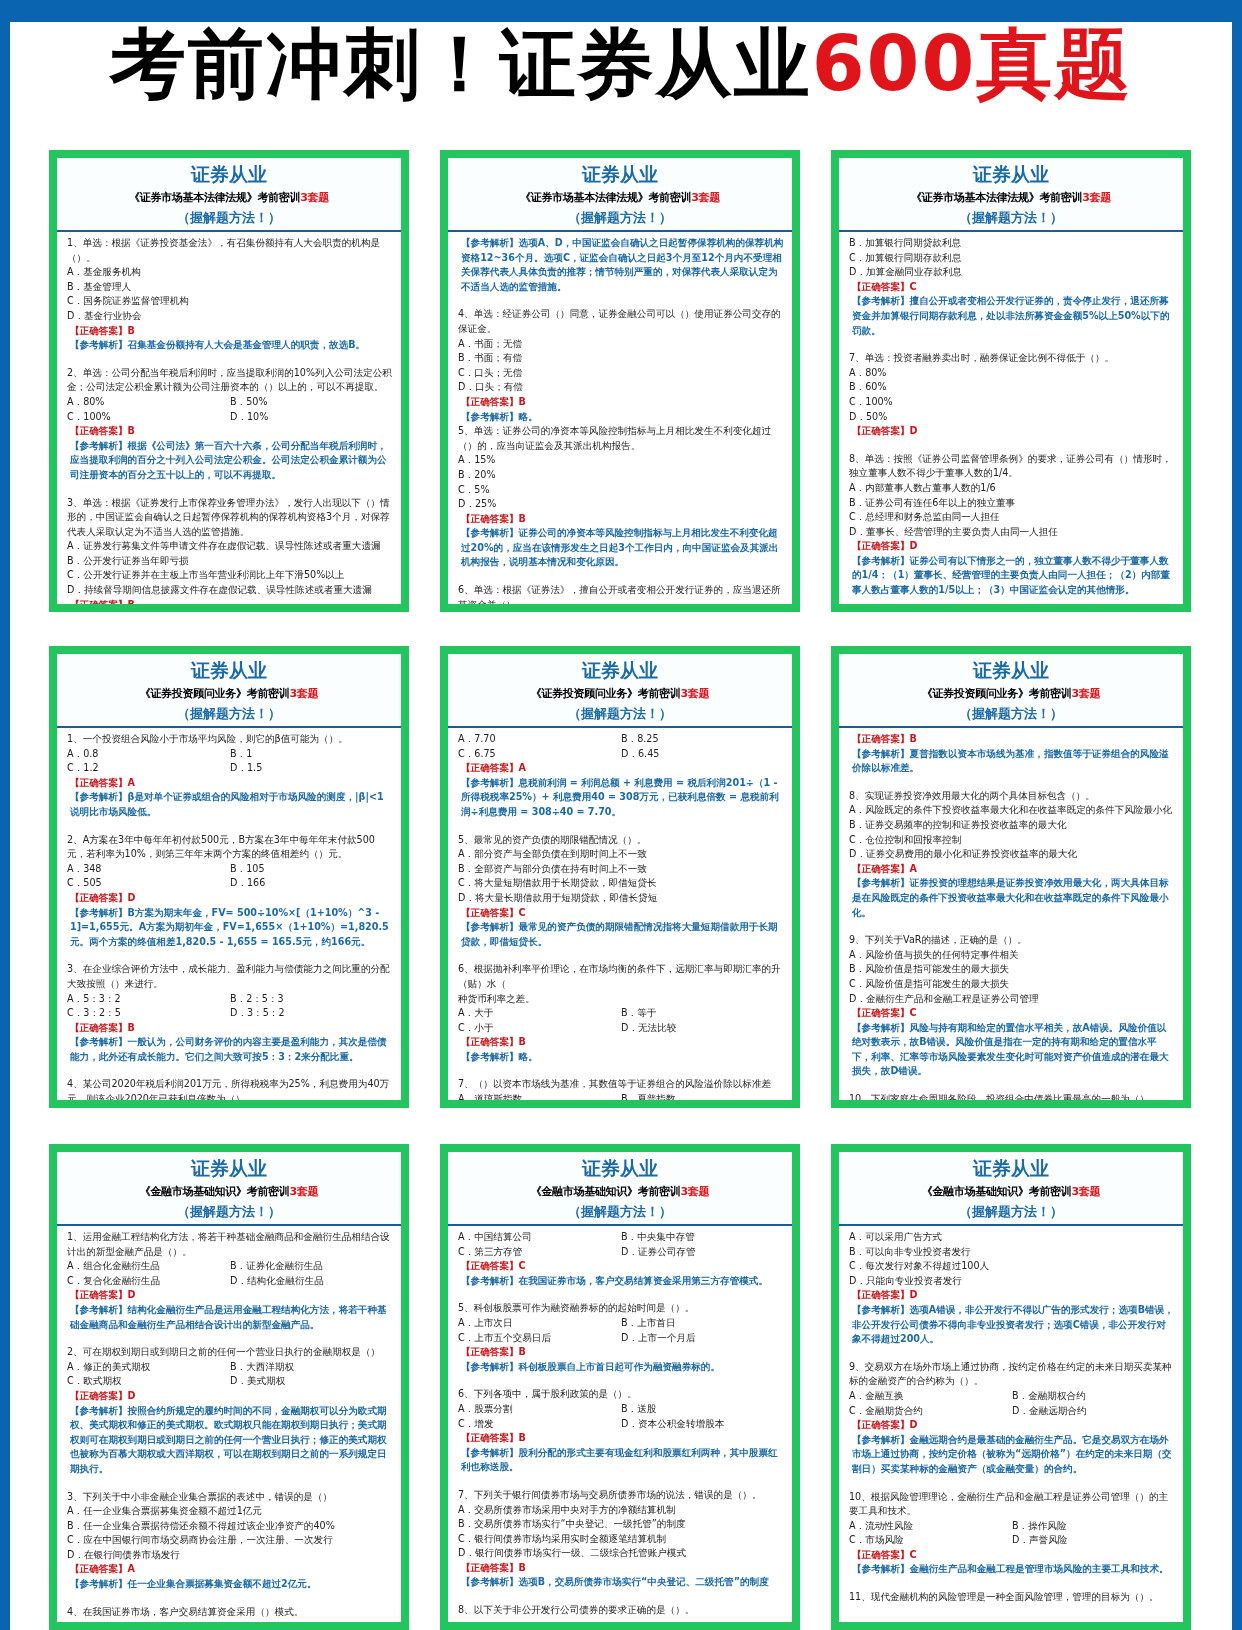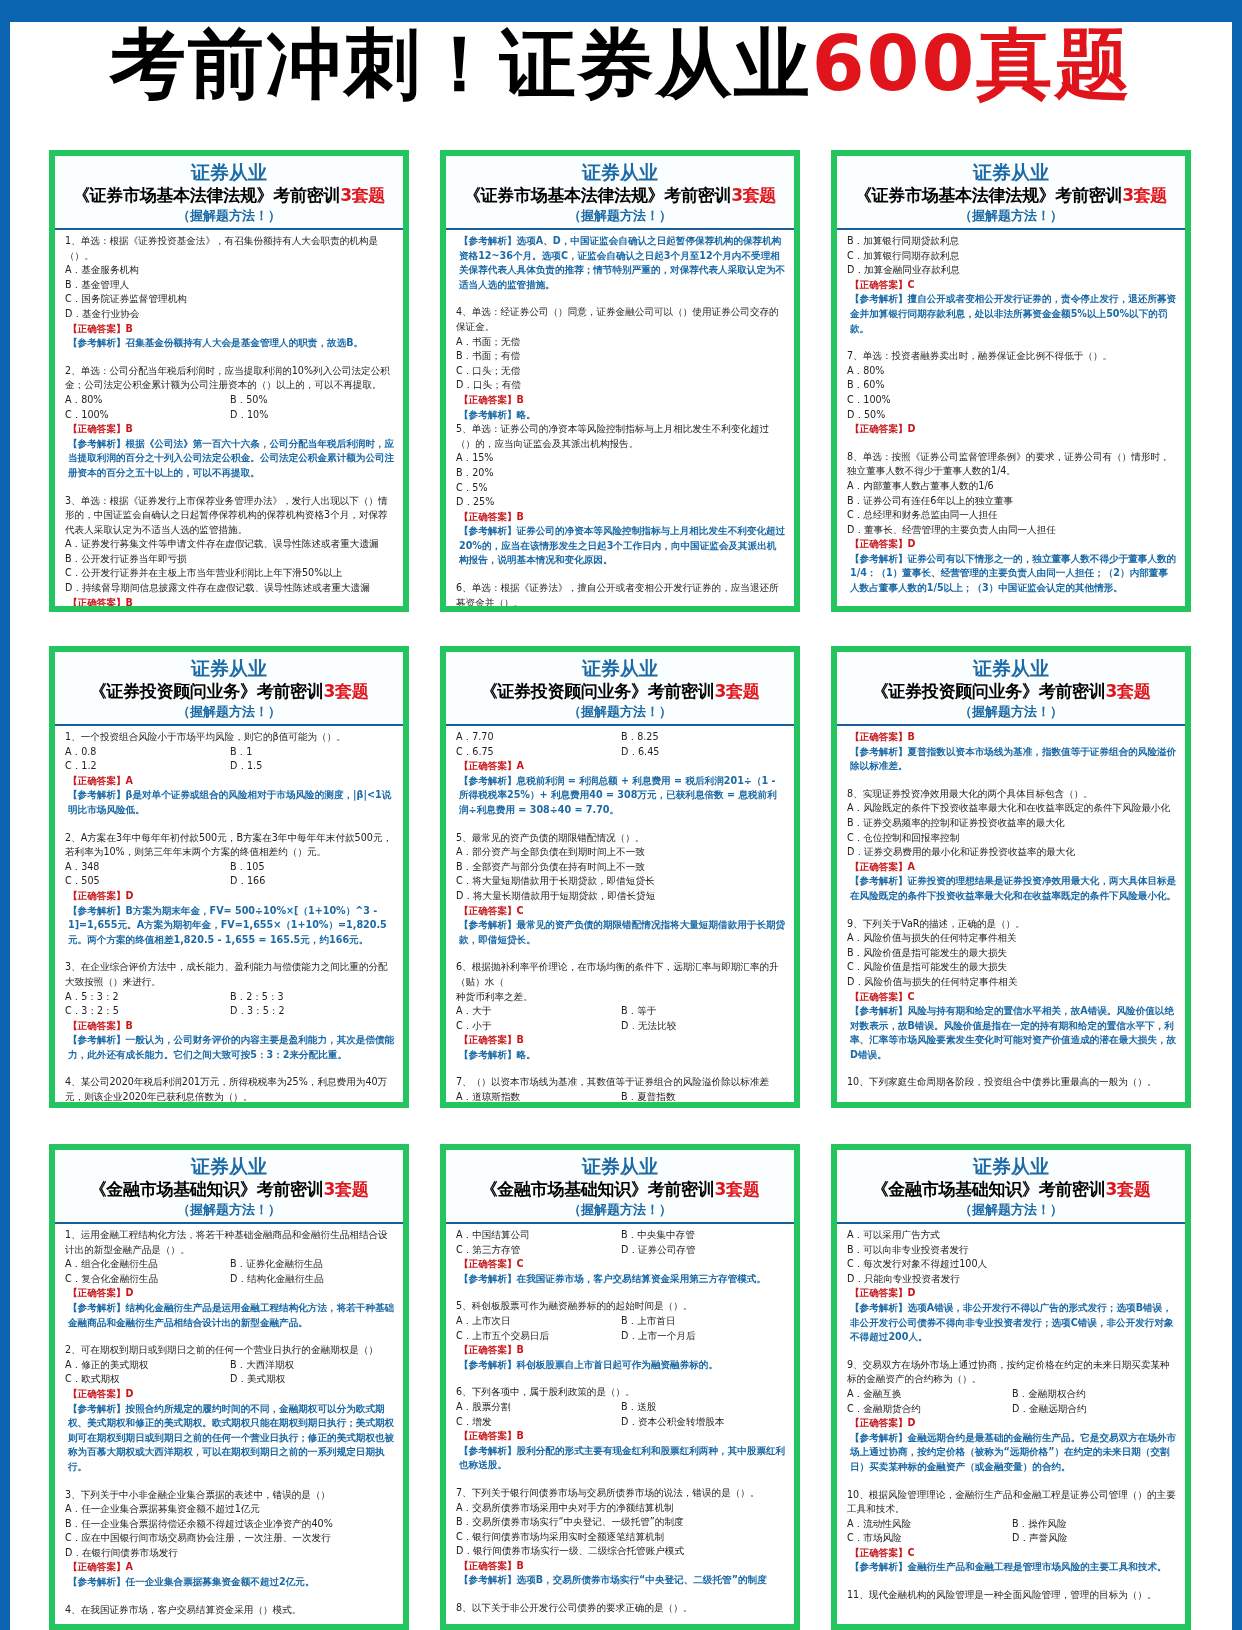--- a/index.html
+++ b/index.html
@@ -1,24 +1,24 @@
 <!DOCTYPE html>
 <html><head>
 <meta charset="utf-8">
 <style>
   html,body{margin:0;padding:0;}
   body{width:1242px;height:1630px;background:#0b64b0;font-family:"DejaVu Sans","Liberation Sans",sans-serif;overflow:hidden;position:relative;}
   .sheet{position:absolute;left:10px;top:22px;width:1222px;height:1608px;background:#ffffff;}
   .headline{position:absolute;left:0;top:16px;width:1242px;text-align:center;font-size:76px;font-weight:bold;letter-spacing:2px;color:#000;line-height:96px;}
   .headline .red{color:#e0141b;}
   .grid{position:absolute;left:49px;top:150px;width:1146px;height:1480px;}
-  .card{position:absolute;width:360px;border:6px solid #22c55e;background:#fff;box-sizing:border-box;overflow:hidden;}
+  .card{position:absolute;width:360px;border:8px solid #22c55e;background:#fff;box-sizing:border-box;overflow:hidden;}
   .card-head{text-align:center;border-bottom:2px solid #1a5d97;padding:4px 0 3px 0;background:#fbfeff;}
   .card-brand{color:#1c6aa6;font-size:19px;font-weight:bold;line-height:24px;}
-  .card-title{color:#000;font-size:17px;font-weight:bold;line-height:23px;white-space:nowrap;letter-spacing:-0.3px;}
+  .card-title{color:#000;font-size:11px;font-weight:bold;line-height:23px;white-space:nowrap;letter-spacing:-0.3px;}
   .card-title .red{color:#e0141b;}
   .card-sub{color:#1c6aa6;font-size:13px;font-weight:bold;line-height:18px;}
   .card-body{padding:4px 8px 0 10px;font-size:9.6px;line-height:14.6px;color:#222;}
   .q{margin:0;}
   .opt{margin:0;}
   .opt-row{display:flex;}
   .opt-row .opt{width:50%;}
   .ans{color:#c8181d;font-weight:bold;margin-left:3px;}
   .exp{color:#1c6aa6;font-weight:bold;margin-left:3px;}
   .gap{height:13px;}
@@ -236,21 +236,21 @@
         <div class="opt">B．证券交易频率的控制和证券投资收益率的最大化</div>
         <div class="opt">C．仓位控制和回报率控制</div>
         <div class="opt">D．证券交易费用的最小化和证券投资收益率的最大化</div>
         <div class="ans">【正确答案】A</div>
         <div class="exp">【参考解析】证券投资的理想结果是证券投资净效用最大化，两大具体目标是在风险既定的条件下投资收益率最大化和在收益率既定的条件下风险最小化。</div>
         <div class="gap"></div>
         <div class="q">9、下列关于VaR的描述，正确的是（）。</div>
         <div class="opt">A．风险价值与损失的任何特定事件相关</div>
         <div class="opt">B．风险价值是指可能发生的最大损失</div>
         <div class="opt">C．风险价值是指可能发生的最大损失</div>
-        <div class="opt">D．风险价值与损失的任何特定事件相关</div>
+        <div class="opt">D．金融衍生产品和金融工程是证券公司管理</div>
         <div class="ans">【正确答案】C</div>
         <div class="exp">【参考解析】风险与持有期和给定的置信水平相关，故A错误。风险价值以绝对数表示，故B错误。风险价值是指在一定的持有期和给定的置信水平下，利率、汇率等市场风险要素发生变化时可能对资产价值造成的潜在最大损失，故D错误。</div>
         <div class="gap"></div>
         <div class="q">10、下列家庭生命周期各阶段，投资组合中债券比重最高的一般为（）。</div>
       </div>
     </div>
 
   <div class="card" style="left:0;top:994px;height:486px;">
       <div class="card-head">
         <div class="card-brand">证券从业</div>

